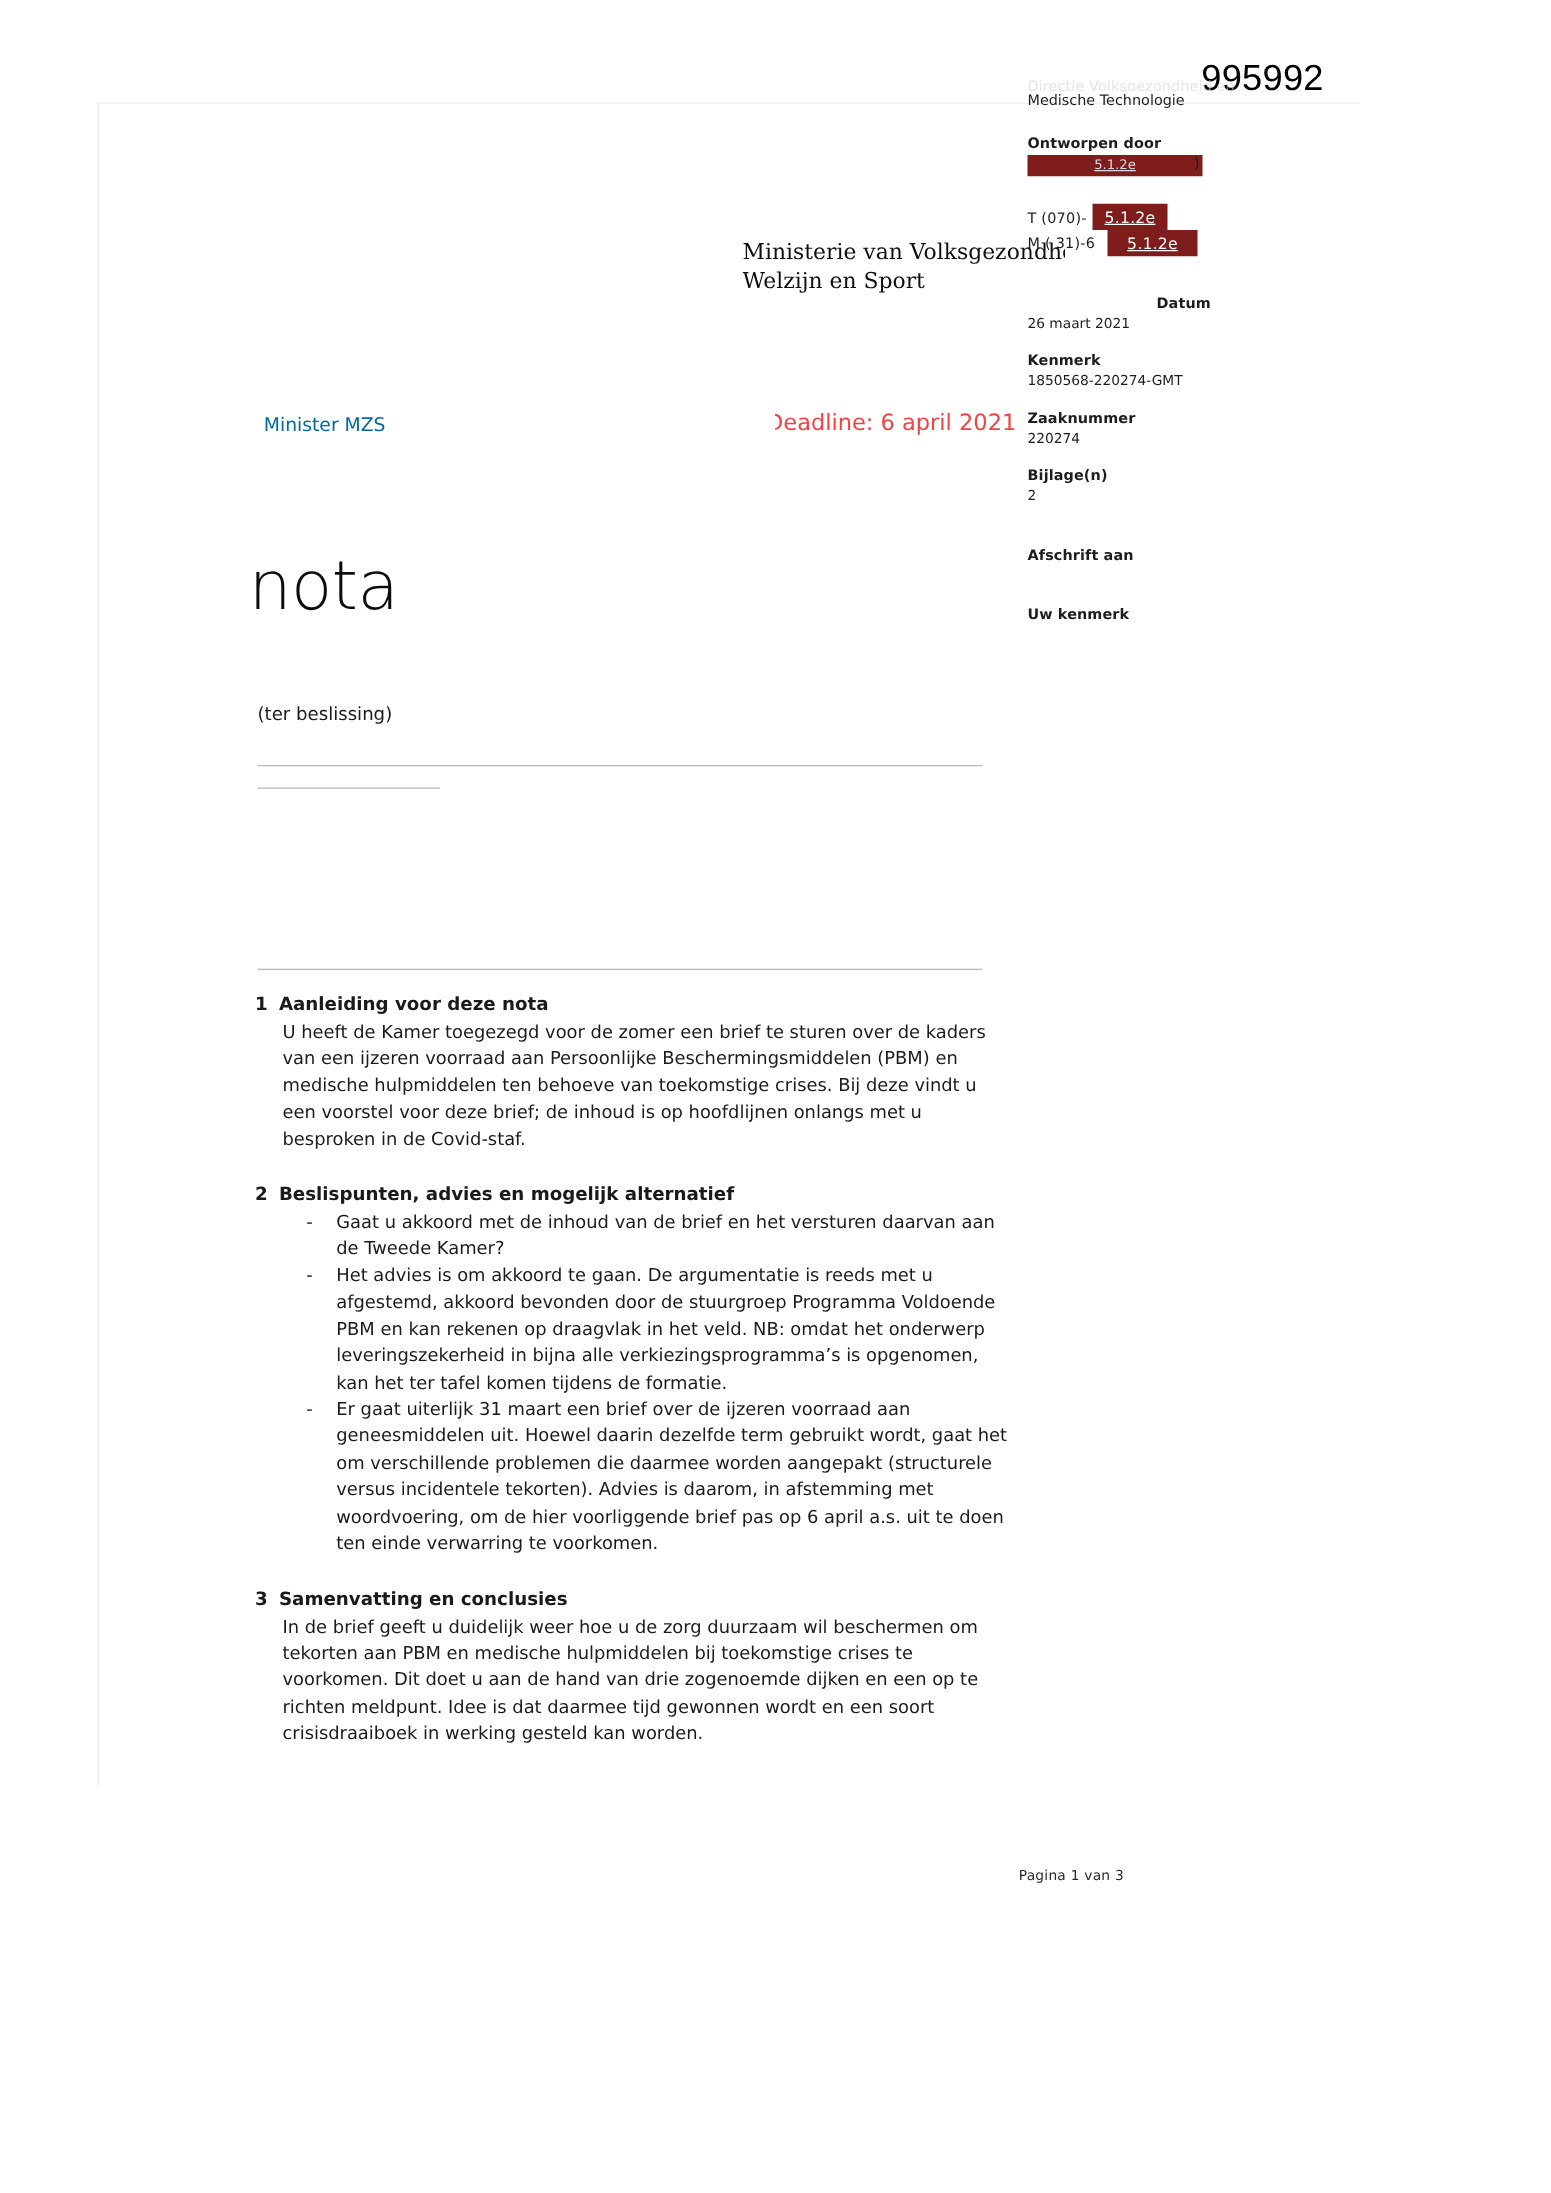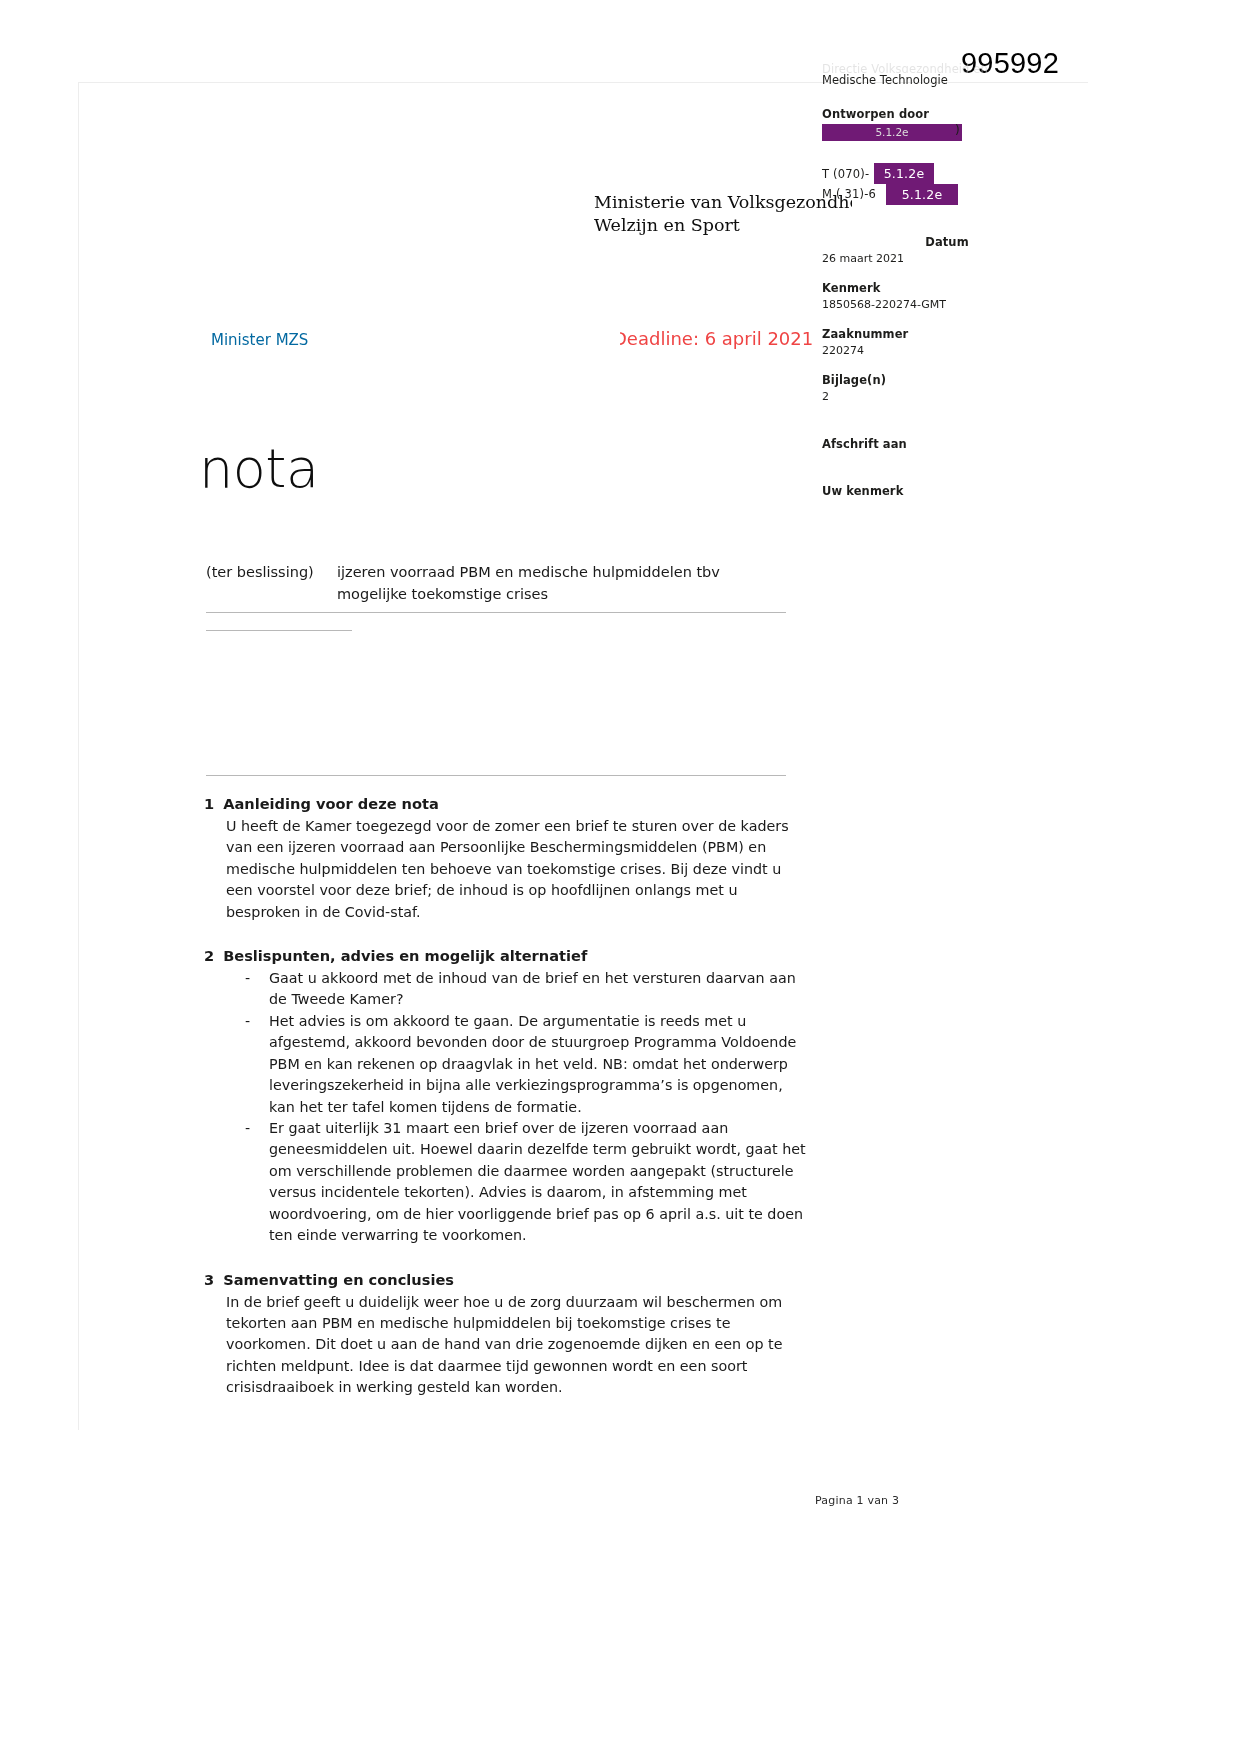--- a/index.html
+++ b/index.html
@@ -84,26 +84,27 @@
   .meta-value {
     font-size: 11px;
     color: #1d1d1b;
     margin-top: 1px;
   }
   .meta-gap { height: 14px; }
 
   
   .redact {
     display: inline-block;
-    background: #701a75;
+    background: #7f1d1d;
     color: #ffffff;
     text-align: center;
     font-size: 11px;
     line-height: 1.55;
     vertical-align: middle;
+    text-decoration: underline;
   }
   .redact-wide {
     width: 140px;
     height: 17px;
     line-height: 17px;
     margin-top: 2px;
     font-size: 10.5px;
     color: #dcdcdc;
   }
   .contact-line {
@@ -316,21 +317,20 @@
     <div>Welzijn en Sport</div>
   </div>
 
   <div class="addressee">Minister MZS</div>
   <div class="deadline">Deadline: 6 april 2021</div>
 
   <div class="nota-title">nota</div>
 
   <div class="subject-row">
     <div class="subject-kind">(ter beslissing)</div>
-    <div class="subject-text">ijzeren voorraad PBM en medische hulpmiddelen tbv mogelijke toekomstige crises</div>
   </div>
 
   <div class="rule rule-a"></div>
   <div class="rule rule-b"></div>
   <div class="rule rule-c"></div>
 
   <div class="body">
 
     <div class="section">
       <div class="sec-head">

